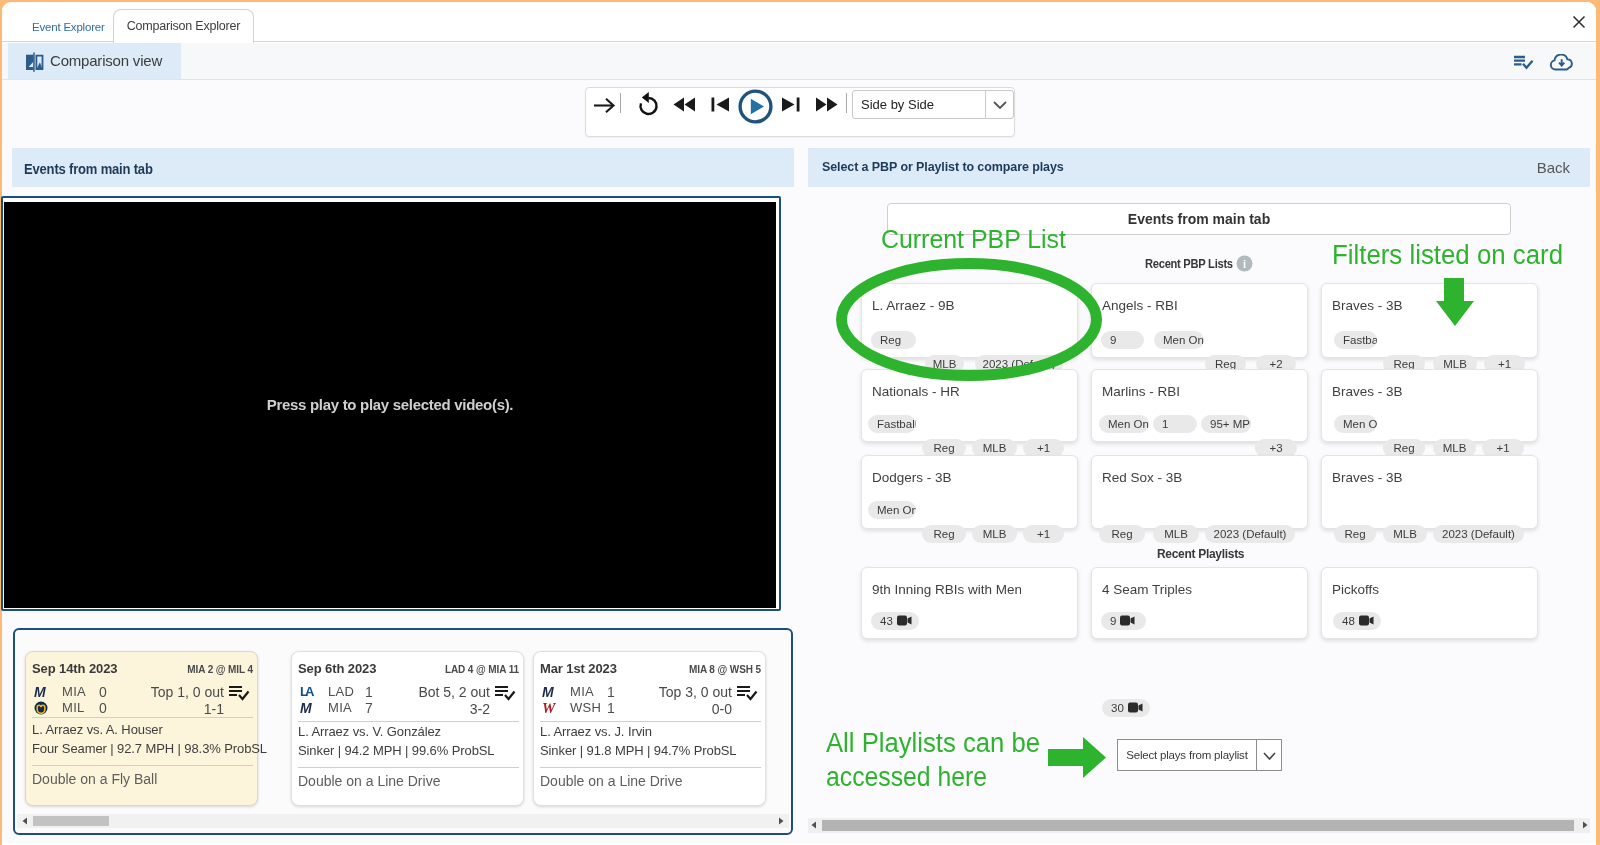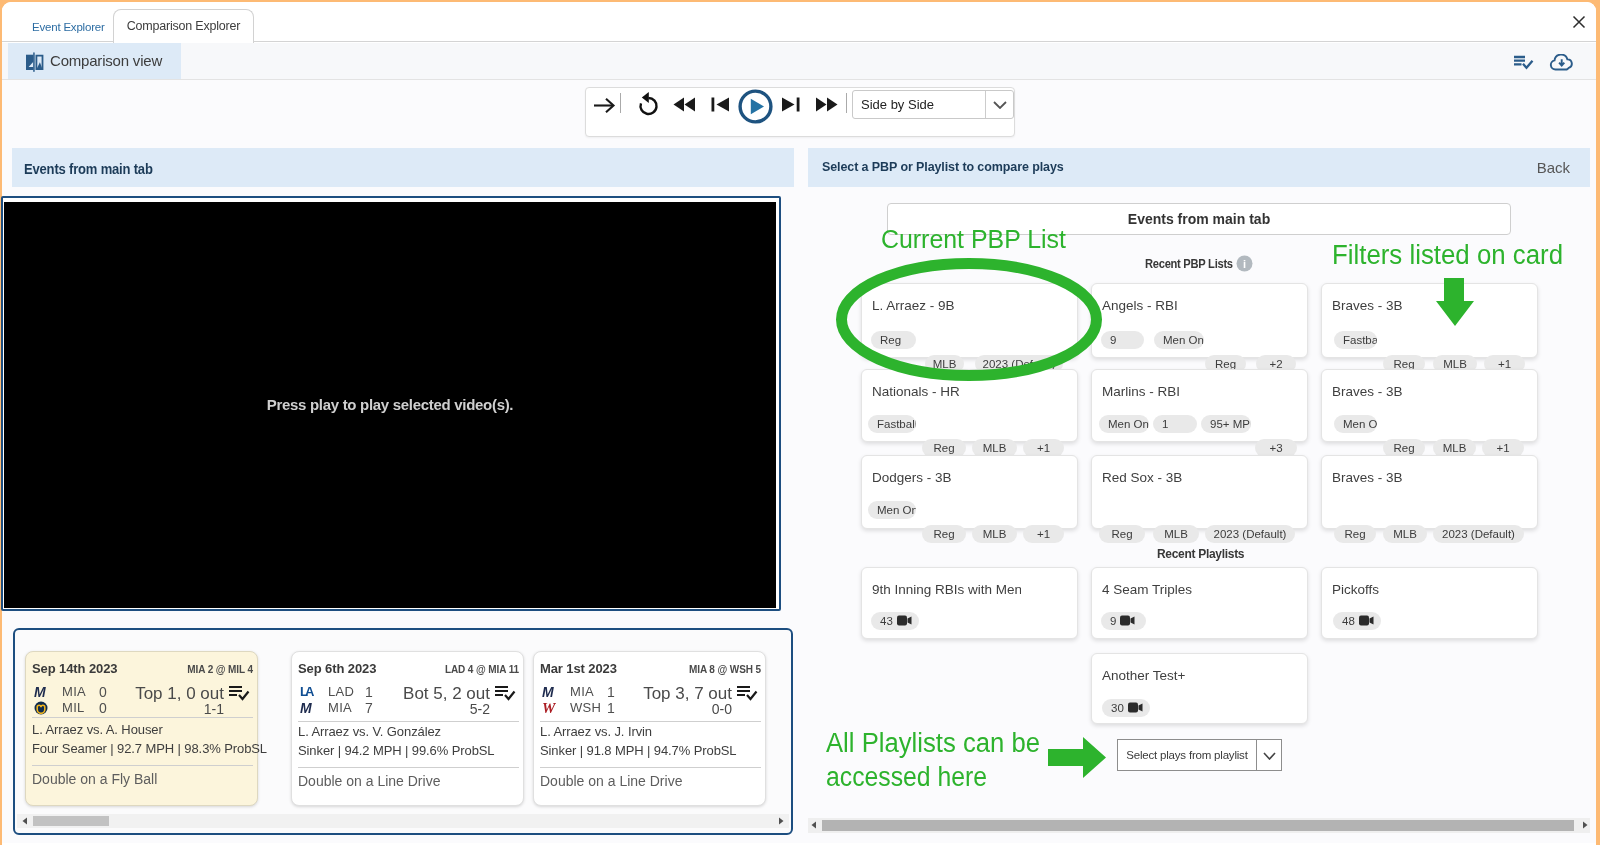--- a/index.html
+++ b/index.html
@@ -34,21 +34,21 @@
 #video .blk { position:absolute; left:1px; top:4px; width:772px; height:406px; background:#000; }
 #video .msg { position:absolute; left:1px; top:198px; width:772px; text-align:center; color:#cfcfcf; font-weight:bold; font-size:15px; letter-spacing:-0.3px; }
 
 #strip { position:absolute; left:13px; top:628px; width:780px; height:207px; border:2px solid #1d4e80; border-radius:6px; background:#fbfbfc; }
 .ecard { position:absolute; top:651px; height:155px; background:#fff; border:1px solid #e0e0e0; border-radius:8px; box-shadow:0 1px 3px rgba(0,0,0,.15); }
 .ecard .title { position:absolute; left:6px; top:9px; font-weight:bold; font-size:13px; letter-spacing:-0.1px; color:#3a3a3a; }
 .ecard .game { position:absolute; right:4px; top:12px; font-weight:bold; font-size:10px; letter-spacing:-0.1px; color:#4a4a4a; }
 .ecard .trow { position:absolute; left:8px; height:16px; font-size:14px; color:#4f4f4f; }
 .ecard .abbr { position:absolute; left:28px; top:0; font-size:13px; letter-spacing:0.3px;text-align:center; }
 .ecard .sc { position:absolute; left:65px; top:0; }
-.ecard .inning { position:absolute; top:32px; font-size:17px; color:#4a4a4a; }
+.ecard .inning { position:absolute; top:32px; font-size:14px; color:#4a4a4a; }
 .ecard .count { position:absolute; top:49px; font-size:14px; color:#4a4a4a; }
 .ecard .dv { position:absolute; left:6px; height:1px; background:#cfcfcf; }
 .ecard .l1 { position:absolute; left:6px; top:70px; font-size:13px; letter-spacing:-0.1px; color:#3e3e3e; white-space:nowrap; }
 .ecard .l2 { position:absolute; left:6px; top:89px; font-size:13px; letter-spacing:-0.1px; color:#3e3e3e; white-space:nowrap; }
 .ecard .res { position:absolute; left:6px; top:119px; font-size:14px; color:#5d5d5d; }
 
 .sbar { position:absolute; background:#f1f1f1; }
 .sthumb { position:absolute; background:#c2c2c2; }
 
 #evbox { position:absolute; left:887px; top:203px; width:624px; height:32px; background:#fff; border:1px solid #cfcfcf; border-radius:4px; text-align:center; line-height:30px; font-weight:bold; font-size:14px; color:#333; }
@@ -198,21 +198,21 @@
           <text x="0" y="12" font-size="14" font-style="italic" font-weight="bold" fill="#1e2b4e">M</text>
         </svg>
     <span class="abbr">MIA</span>
         <span class="sc">7</span>
   </div>
   <span class="inning" style="right:33px">Bot 5, 2 out</span>
   <svg class="icon" style="left:202px;top:33px" width="22" height="17" viewBox="0 0 22 17">
     <path d="M1,2 H14 M1,6 H14 M1,10 H9" stroke="#1a1a1a" stroke-width="2.2" fill="none"></path>
     <path d="M11,10 L14.5,14 L20.5,6.5" stroke="#1a1a1a" stroke-width="2.2" fill="none"></path>
   </svg>
-  <span class="count" style="right:33px">5-2</span>
+  <span class="count" style="right:33px">3-2</span>
   <span class="dv" style="top:69px;width:221px"></span>
   <span class="l1" style="top:72px">L. Arraez vs. V. González</span>
   <span class="l2" style="top:91px">Sinker | 94.2 MPH | 99.6% ProbSL</span>
   <span class="dv" style="top:115px;width:221px"></span>
   <span class="res" style="top:121px">Double on a Line Drive</span>
 </div>
 <div class="ecard" id="ec3" style="left:533px;width:233px;">
   <span class="title">Mar 1st 2023</span>
       <span class="game">MIA 8 @ WSH 5</span>
   <div class="trow" style="top:32px;width:219px">
@@ -222,21 +222,21 @@
     <span class="abbr">MIA</span>
         <span class="sc">1</span>
   </div>
   <div class="trow" style="top:48px;width:219px">
     <svg class="icon" style="left:0;top:1px" width="14" height="14" viewBox="0 0 14 14">
           <text x="0" y="12" font-size="15" font-style="italic" font-weight="bold" font-family="Liberation Serif" fill="#ab1d23">W</text>
         </svg>
     <span class="abbr">WSH</span>
         <span class="sc">1</span>
   </div>
-  <span class="inning" style="right:33px">Top 3, 7 out</span>
+  <span class="inning" style="right:33px">Top 3, 0 out</span>
   <svg class="icon" style="left:202px;top:33px" width="22" height="17" viewBox="0 0 22 17">
     <path d="M1,2 H14 M1,6 H14 M1,10 H9" stroke="#1a1a1a" stroke-width="2.2" fill="none"></path>
     <path d="M11,10 L14.5,14 L20.5,6.5" stroke="#1a1a1a" stroke-width="2.2" fill="none"></path>
   </svg>
   <span class="count" style="right:33px">0-0</span>
   <span class="dv" style="top:69px;width:221px"></span>
   <span class="l1" style="top:72px">L. Arraez vs. J. Irvin</span>
   <span class="l2" style="top:91px">Sinker | 91.8 MPH | 94.7% ProbSL</span>
   <span class="dv" style="top:115px;width:221px"></span>
   <span class="res" style="top:121px">Double on a Line Drive</span>
@@ -349,23 +349,20 @@
 
 <div class="pcard" style="left:1321px;top:567px;height:72px">
       <span class="t">Pickoffs</span>
     </div>
 <div class="chip" style="left:1333px;top:612px;width:48px">48</div>
 <svg class="icon" style="left:1359px;top:615px" width="15" height="11" viewBox="0 0 15 11">
       <rect x="0" y="0.5" width="10" height="10" rx="2" fill="#2b2b2b"></rect>
       <path d="M10.5,3.5 L14.5,1.5 L14.5,9.5 L10.5,7.5 Z" fill="#2b2b2b"></path>
     </svg>
 
-<div class="pcard" style="left:1091px;top:653px;height:71px">
-      <span class="t">Another Test+</span>
-    </div>
 <div class="chip" style="left:1102px;top:699px;width:48px">30</div>
 <svg class="icon" style="left:1128px;top:702px" width="15" height="11" viewBox="0 0 15 11">
       <rect x="0" y="0.5" width="10" height="10" rx="2" fill="#2b2b2b"></rect>
       <path d="M10.5,3.5 L14.5,1.5 L14.5,9.5 L10.5,7.5 Z" fill="#2b2b2b"></path>
     </svg>
 
 <div id="plsel">
   <span class="txt">Select plays from playlist</span>
   <span class="div"></span>
   <svg class="icon" style="left:145px;top:12px" width="13" height="8" viewBox="0 0 13 8">

